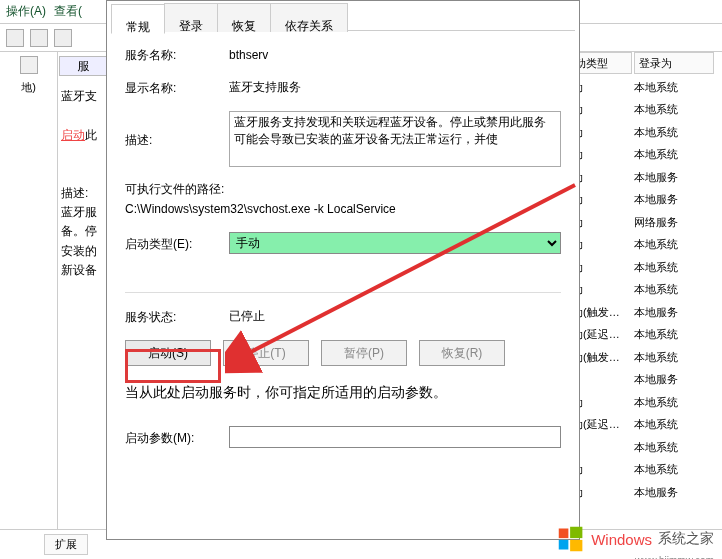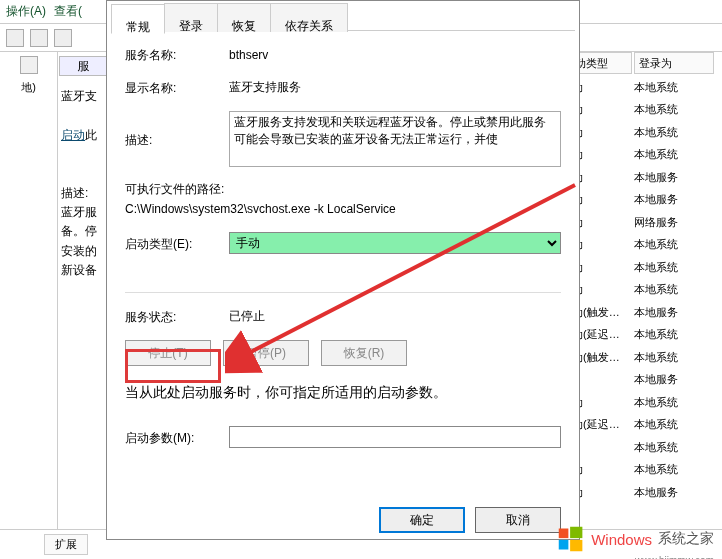--- a/index.html
+++ b/index.html
@@ -7,21 +7,21 @@
 .bg-toolbar{height:24px;border-bottom:1px solid #ccc;padding:2px 6px;display:flex;gap:8px;align-items:center;color:#333}
 .bg-toolbar span{color:#14532d}
 .bg-icons{height:28px;border-bottom:1px solid #ccc;padding:2px 6px;display:flex;gap:6px;align-items:center}
 .bg-icons .ico{width:18px;height:18px;border:1px solid #aaa;background:#eee}
 .bg-main{display:flex;height:calc(100% - 82px)}
 .left-panel{width:58px;border-right:1px solid #ccc;padding:4px;display:flex;flex-direction:column;gap:6px;align-items:center}
 .left-panel .ico{width:18px;height:18px;border:1px solid #aaa;background:#f0f0f0}
 .left-panel .txt{font-size:11px}
 .mid-panel{width:52px;border-right:1px solid #ccc;padding-top:4px}
 .mid-panel .hdr{background:#eef;border:1px solid #bbb;height:20px;margin:0 1px;display:flex;align-items:center;justify-content:center}
-.mid-panel .blue{color:#0c4a6e;text-align:center;margin-top:30px;text-decoration:underline}
+.mid-panel .blue{color:#ef4444;text-align:center;margin-top:30px;text-decoration:underline}
 .mid-panel .desc{margin-top:40px;padding:0 3px;font-size:11px;line-height:1.6;color:#222}
 .right-cols{flex:1;position:relative}
 .col-head{position:absolute;top:0;height:22px;border:1px solid #ccc;background:#fafafa;display:flex;align-items:center;padding:0 4px;font-size:11px}
 .col1{left:460px;width:62px}
 .col2{left:524px;width:80px}
 .data-area{position:absolute;top:24px;left:460px;width:160px}
 .data-row{height:22.5px;display:flex;align-items:center}
 .data-row .c1{width:62px;padding-left:2px;font-size:11px}
 .data-row .c2{width:80px;padding-left:2px;font-size:11px}
 
@@ -201,33 +201,30 @@
           <option>手动</option>
         </select>
       </div>
     </div>
     <div class="sep" style="margin-top:38px"></div>
     <div class="row">
       <div class="lbl">服务状态:</div>
       <div class="val">已停止</div>
     </div>
     <div class="btns">
+      <div class="btn">启动(S)</div>
       <div class="btn disabled">停止(T)</div>
       <div class="btn disabled">暂停(P)</div>
       <div class="btn disabled">恢复(R)</div>
     </div>
     <div class="hint">当从此处启动服务时，你可指定所适用的启动参数。</div>
     <div class="row">
       <div class="lbl">启动参数(M):</div>
       <input class="input-box" style="">
     </div>
-  </div>
-  <div class="dlg-footer">
-    <div class="fbtn primary">确定</div>
-    <div class="fbtn">取消</div>
   </div>
 </div>
 
 <div class="highlight-start"></div>
 
 <div class="arrow">
   <svg viewBox="0 0 360 200">
     <defs>
       <marker id="ah" markerWidth="12" markerHeight="12" refX="2" refY="6" orient="auto">
         <path d="M0,0 L12,6 L0,12 z" fill="#e03030"></path>

